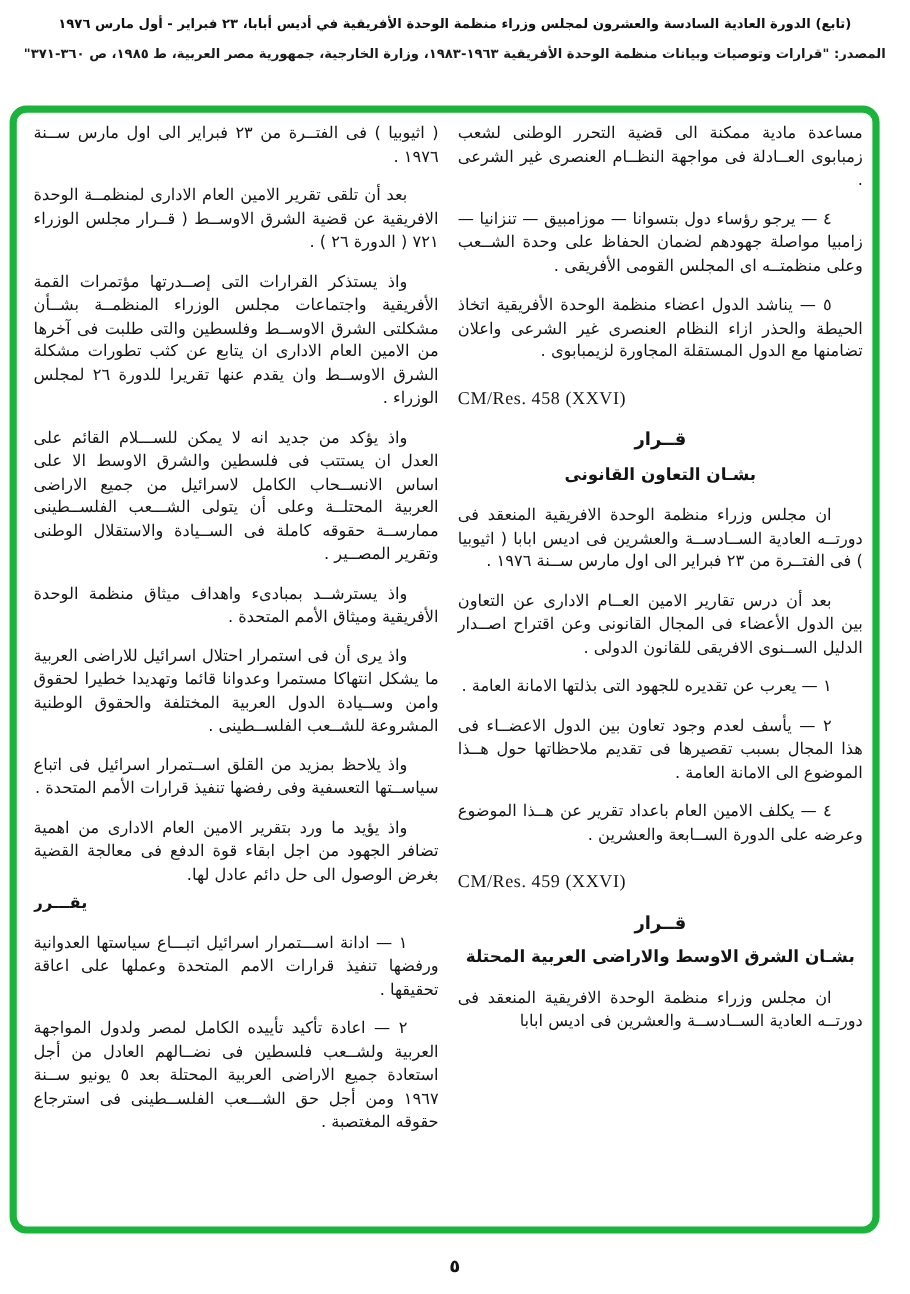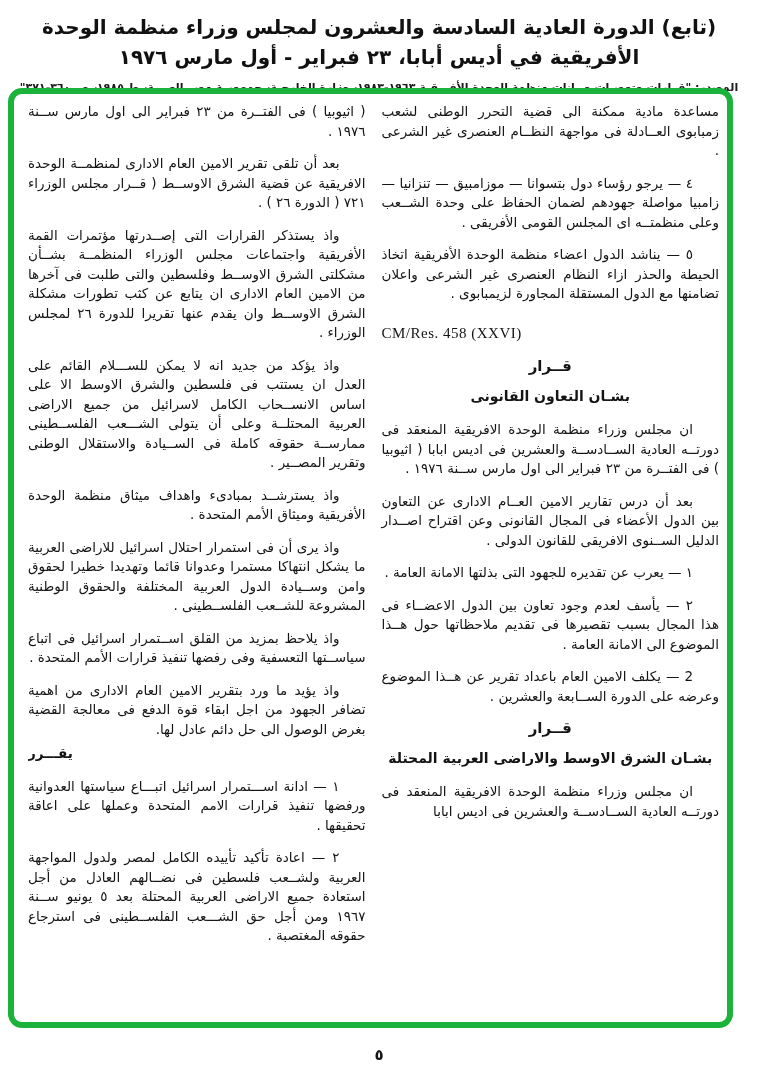--- a/index.html
+++ b/index.html
@@ -14,21 +14,21 @@
   }
   .page-header {
     position: absolute;
     top: 12px;
     left: 0;
     width: 100%;
     text-align: center;
     direction: rtl;
   }
   .header-title {
-    font-size: 20px;
+    font-size: 11px;
     font-weight: 700;
     letter-spacing: 0;
     line-height: 1.5;
     color: #111;
   }
   .header-source {
     margin-top: 9px;
     font-size: 11px;
     font-weight: 700;
     color: #1a1a1a;
@@ -112,21 +112,22 @@
         <div class="block p-flush">مساعدة مادية ممكنة الى قضية التحرر الوطنى لشعب زمبابوى العــادلة فى مواجهة النظــام العنصرى غير الشرعى .</div>
         <div class="block p">٤ — يرجو رؤساء دول بتسوانا — موزامبيق — تنزانيا — زامبيا مواصلة جهودهم لضمان الحفاظ على وحدة الشــعب وعلى منظمتــه اى المجلس القومى الأفريقى .</div>
         <div class="block p">٥ — يناشد الدول اعضاء منظمة الوحدة الأفريقية اتخاذ الحيطة والحذر ازاء النظام العنصرى غير الشرعى واعلان تضامنها مع الدول المستقلة المجاورة لزيمبابوى .</div>
         <div class="block res">CM/Res. 458 (XXVI)</div>
         <div class="block title">قــرار</div>
         <div class="block subject">بشـان التعاون القانونى</div>
         <div class="block p">ان مجلس وزراء منظمة الوحدة الافريقية المنعقد فى دورتــه العادية الســادســة والعشرين فى اديس ابابا ( اثيوبيا ) فى الفتــرة من ٢٣ فبراير الى اول مارس ســنة ١٩٧٦ .</div>
         <div class="block p">بعد أن درس تقارير الامين العــام الادارى عن التعاون بين الدول الأعضاء فى المجال القانونى وعن اقتراح اصــدار الدليل الســنوى الافريقى للقانون الدولى .</div>
         <div class="block p">١ — يعرب عن تقديره للجهود التى بذلتها الامانة العامة .</div>
         <div class="block p">٢ — يأسف لعدم وجود تعاون بين الدول الاعضــاء فى هذا المجال بسبب تقصيرها فى تقديم ملاحظاتها حول هــذا الموضوع الى الامانة العامة .</div>
-        <div class="block p">2 — يكلف الامين العام باعداد تقرير عن هــذا الموضوع وعرضه على الدورة الســابعة والعشرين .</div>
+        <div class="block p">٤ — يكلف الامين العام باعداد تقرير عن هــذا الموضوع وعرضه على الدورة الســابعة والعشرين .</div>
+        <div class="block res">CM/Res. 459 (XXVI)</div>
         <div class="block title">قــرار</div>
         <div class="block subject">بشـان الشرق الاوسط والاراضى العربية المحتلة</div>
         <div class="block p">ان مجلس وزراء منظمة الوحدة الافريقية المنعقد فى دورتــه العادية الســادســة والعشرين فى اديس ابابا</div>
       </div>
     <div class="column column-left">
         <div class="block p-flush">( اثيوبيا ) فى الفتــرة من ٢٣ فبراير الى اول مارس ســنة ١٩٧٦ .</div>
         <div class="block p">بعد أن تلقى تقرير الامين العام الادارى لمنظمــة الوحدة الافريقية عن قضية الشرق الاوســط ( قــرار مجلس الوزراء ٧٢١ ( الدورة ٢٦ ) .</div>
         <div class="block p">واذ يستذكر القرارات التى إصــدرتها مؤتمرات القمة الأفريقية واجتماعات مجلس الوزراء المنظمــة بشــأن مشكلتى الشرق الاوســط وفلسطين والتى طلبت فى آخرها من الامين العام الادارى ان يتابع عن كثب تطورات مشكلة الشرق الاوســط وان يقدم عنها تقريرا للدورة ٢٦ لمجلس الوزراء .</div>
         <div class="block p">واذ يؤكد من جديد انه لا يمكن للســـلام القائم على العدل ان يستتب فى فلسطين والشرق الاوسط الا على اساس الانســحاب الكامل لاسرائيل من جميع الاراضى العربية المحتلــة وعلى أن يتولى الشـــعب الفلســطينى ممارســة حقوقه كاملة فى الســيادة والاستقلال الوطنى وتقرير المصــير .</div>
         <div class="block p">واذ يسترشــد بمبادىء واهداف ميثاق منظمة الوحدة الأفريقية وميثاق الأمم المتحدة .</div>

